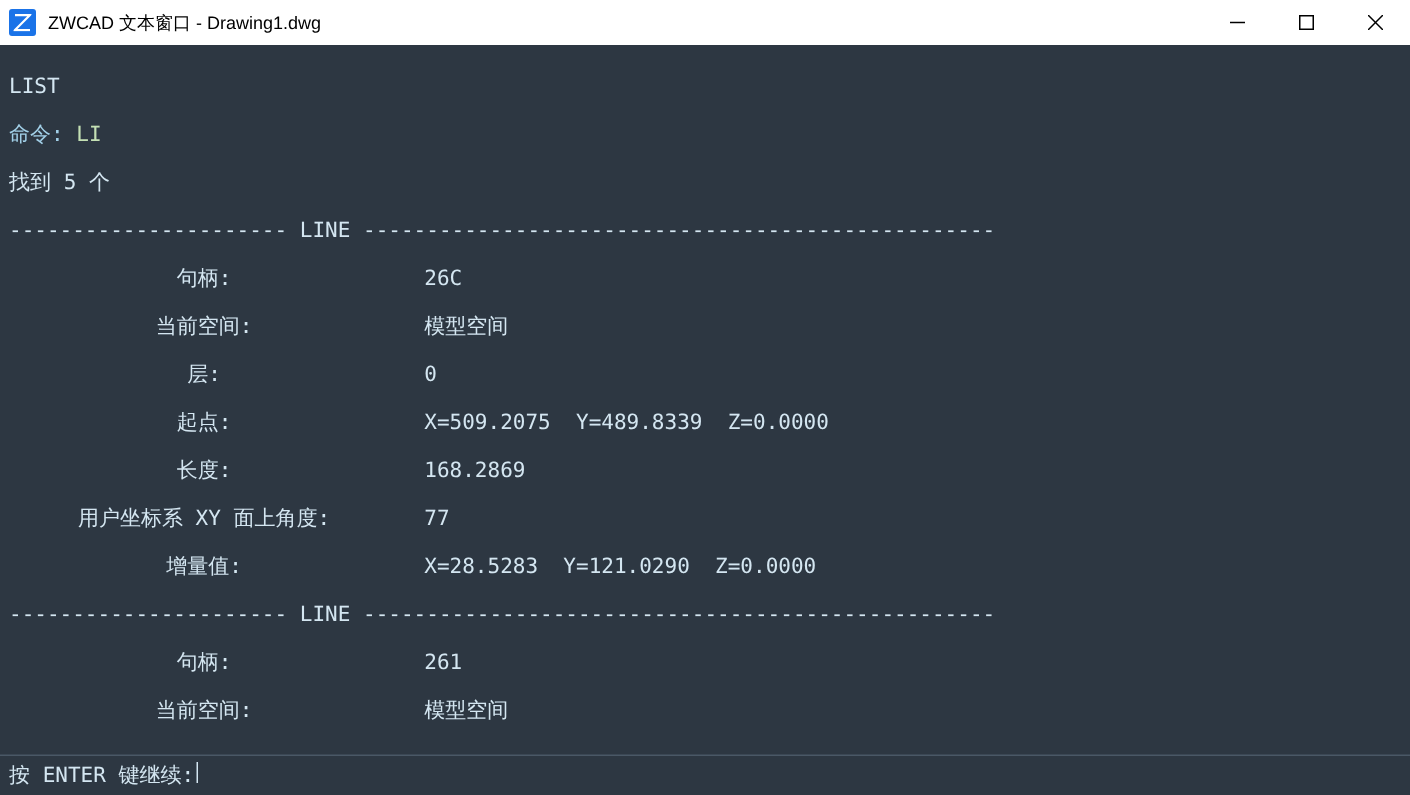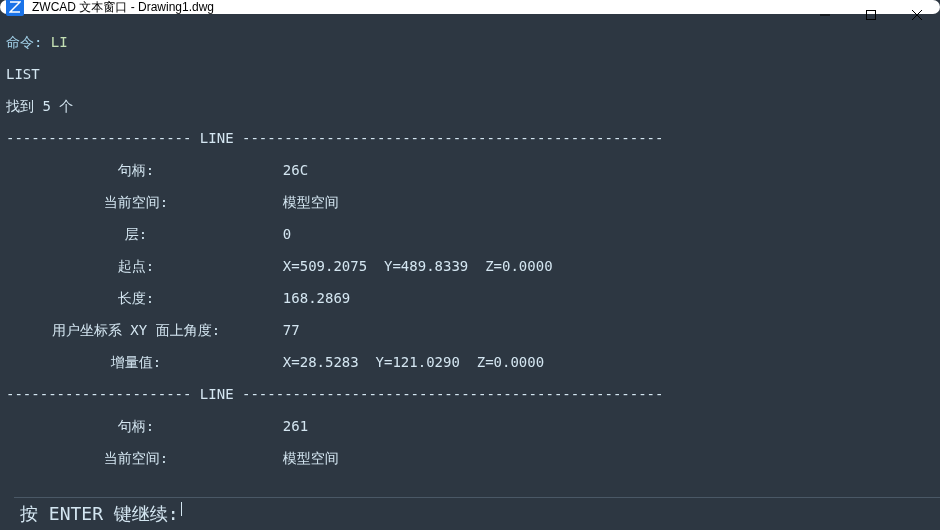--- a/index.html
+++ b/index.html
@@ -1,32 +1,32 @@
 <!DOCTYPE html>
 <html><head>
 <meta charset="utf-8">
 <style>
 * { margin: 0; padding: 0; box-sizing: border-box; }
 body { width: 940px; height: 530px; background: #2d3742; font-family: "Microsoft YaHei", "SimSun", sans-serif; overflow: hidden; }
-.titlebar { height: 14px; background: #ffffff; display: flex; align-items: center; padding-left: 6px; border-radius: 15px; }
+.titlebar { height: 30px; background: #ffffff; display: flex; align-items: center; padding-left: 6px; }
 .app-icon { width: 18px; height: 18px; background: #1a73e8; border-radius: 2px; display: flex; align-items: center; justify-content: center; margin-right: 8px; }
 .app-icon svg { width: 12px; height: 12px; }
 .title-text { font-size: 12px; color: #000; flex: 1; }
 .win-controls { display: flex; height: 100%; }
 .win-btn { width: 46px; height: 30px; display: flex; align-items: center; justify-content: center; cursor: pointer; }
 .win-btn svg { width: 10px; height: 10px; stroke: #000; stroke-width: 1; fill: none; }
 .console { padding: 4px 6px; color: #d4e6f1; font-family: "SimSun", "NSimSun", monospace; font-size: 14px; line-height: 16px; white-space: pre; }
 .cmd-label { color: #a2d0e8; }
 .cmd-input { color: #c4e0b4; }
 .line { color: #d4e6f1; }
 .label-col { display: inline-block; width: 260px; text-align: center; }
 .dash-left { display: inline-block; }
 .dash-text { display: inline-block; text-align: right; }
 .dash-right { display: inline-block; }
-.prompt-bar { position: absolute; bottom: 0; left: 14px; right: 0; border-top: 1px solid #4a5866; padding: 4px 6px; color: #d4e6f1; font-family: "SimSun", monospace; font-size: 18px; display: flex; align-items: flex-start; }
+.prompt-bar { position: absolute; bottom: 0; left: 0; right: 0; border-top: 1px solid #4a5866; padding: 4px 6px; color: #d4e6f1; font-family: "SimSun", monospace; font-size: 14px; display: flex; align-items: flex-start; }
 .caret { display: inline-block; width: 1px; height: 14px; background: #d4e6f1; margin-left: 2px; animation: blink 1s steps(1) infinite; }
 @keyframes blink { 50% { opacity: 0; } }
 </style>
 </head>
 <body>
 
 <div class="titlebar">
   <div class="app-icon">
     <svg viewBox="0 0 12 12">
         <path d="M1 1 L11 1 L1 11 L11 11" stroke="#fff" stroke-width="1.5" fill="none"></path>
@@ -47,22 +47,22 @@
     <div class="win-btn close">
         <svg viewBox="0 0 10 10">
           <line x1="0" y1="0" x2="10" y2="10"></line>
           <line x1="10" y1="0" x2="0" y2="10"></line>
         </svg>
       </div>
   </div>
 </div>
 
 <div class="console">
+<div class="line">LIST</div>
 <div class="line"><span class="cmd-label">命令: </span><span class="cmd-input">LI</span></div>
-<div class="line">LIST</div>
 <div class="line">找到 5 个</div>
 <div class="line"><span class="dash-left">----------------------</span><span class="dash-text"> LINE </span><span class="dash-right">--------------------------------------------------</span></div>
 <div class="line"><span class="label-col">句柄:</span>  <span>26C</span></div>
 <div class="line"><span class="label-col">当前空间:</span>  <span>模型空间</span></div>
 <div class="line"><span class="label-col">层:</span>  <span>0</span></div>
 <div class="line"><span class="label-col">起点:</span>  <span>X=509.2075  Y=489.8339  Z=0.0000</span></div>
 <div class="line"><span class="label-col">长度:</span>  <span>168.2869</span></div>
 <div class="line"><span class="label-col">用户坐标系 XY 面上角度:</span>  <span>77</span></div>
 <div class="line"><span class="label-col">增量值:</span>  <span>X=28.5283  Y=121.0290  Z=0.0000</span></div>
 <div class="line"><span class="dash-left">----------------------</span><span class="dash-text"> LINE </span><span class="dash-right">--------------------------------------------------</span></div>

